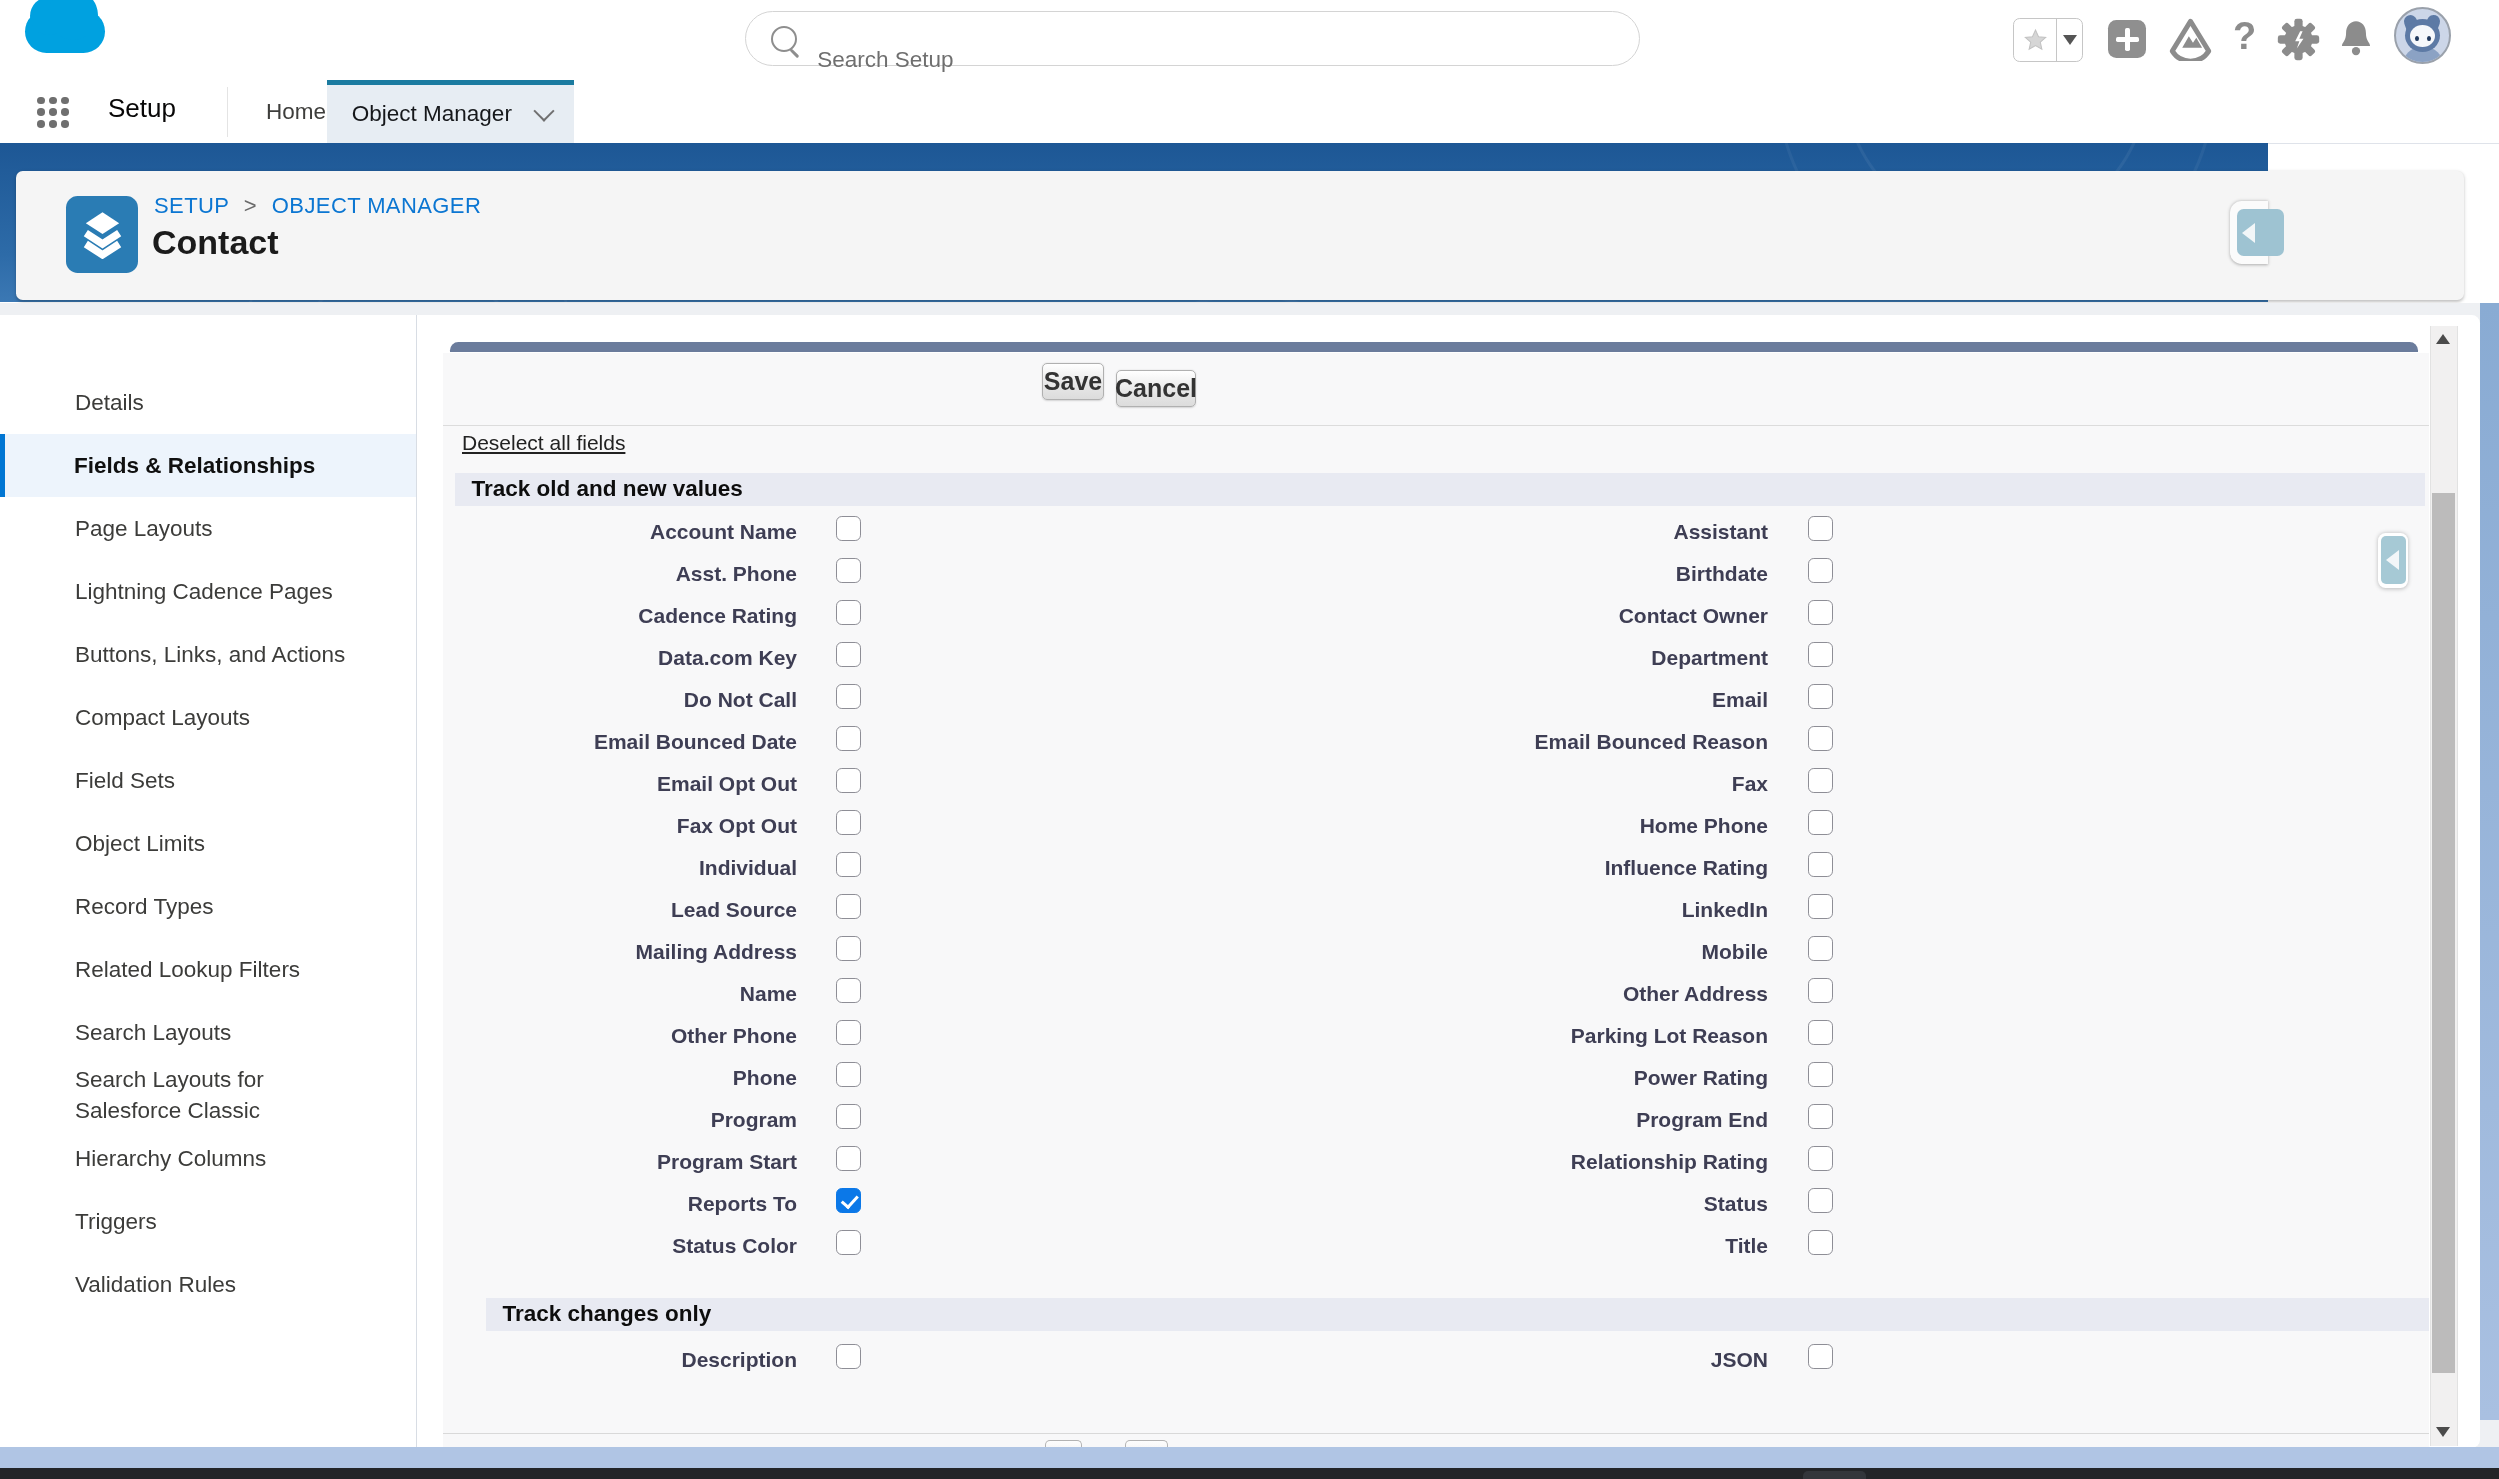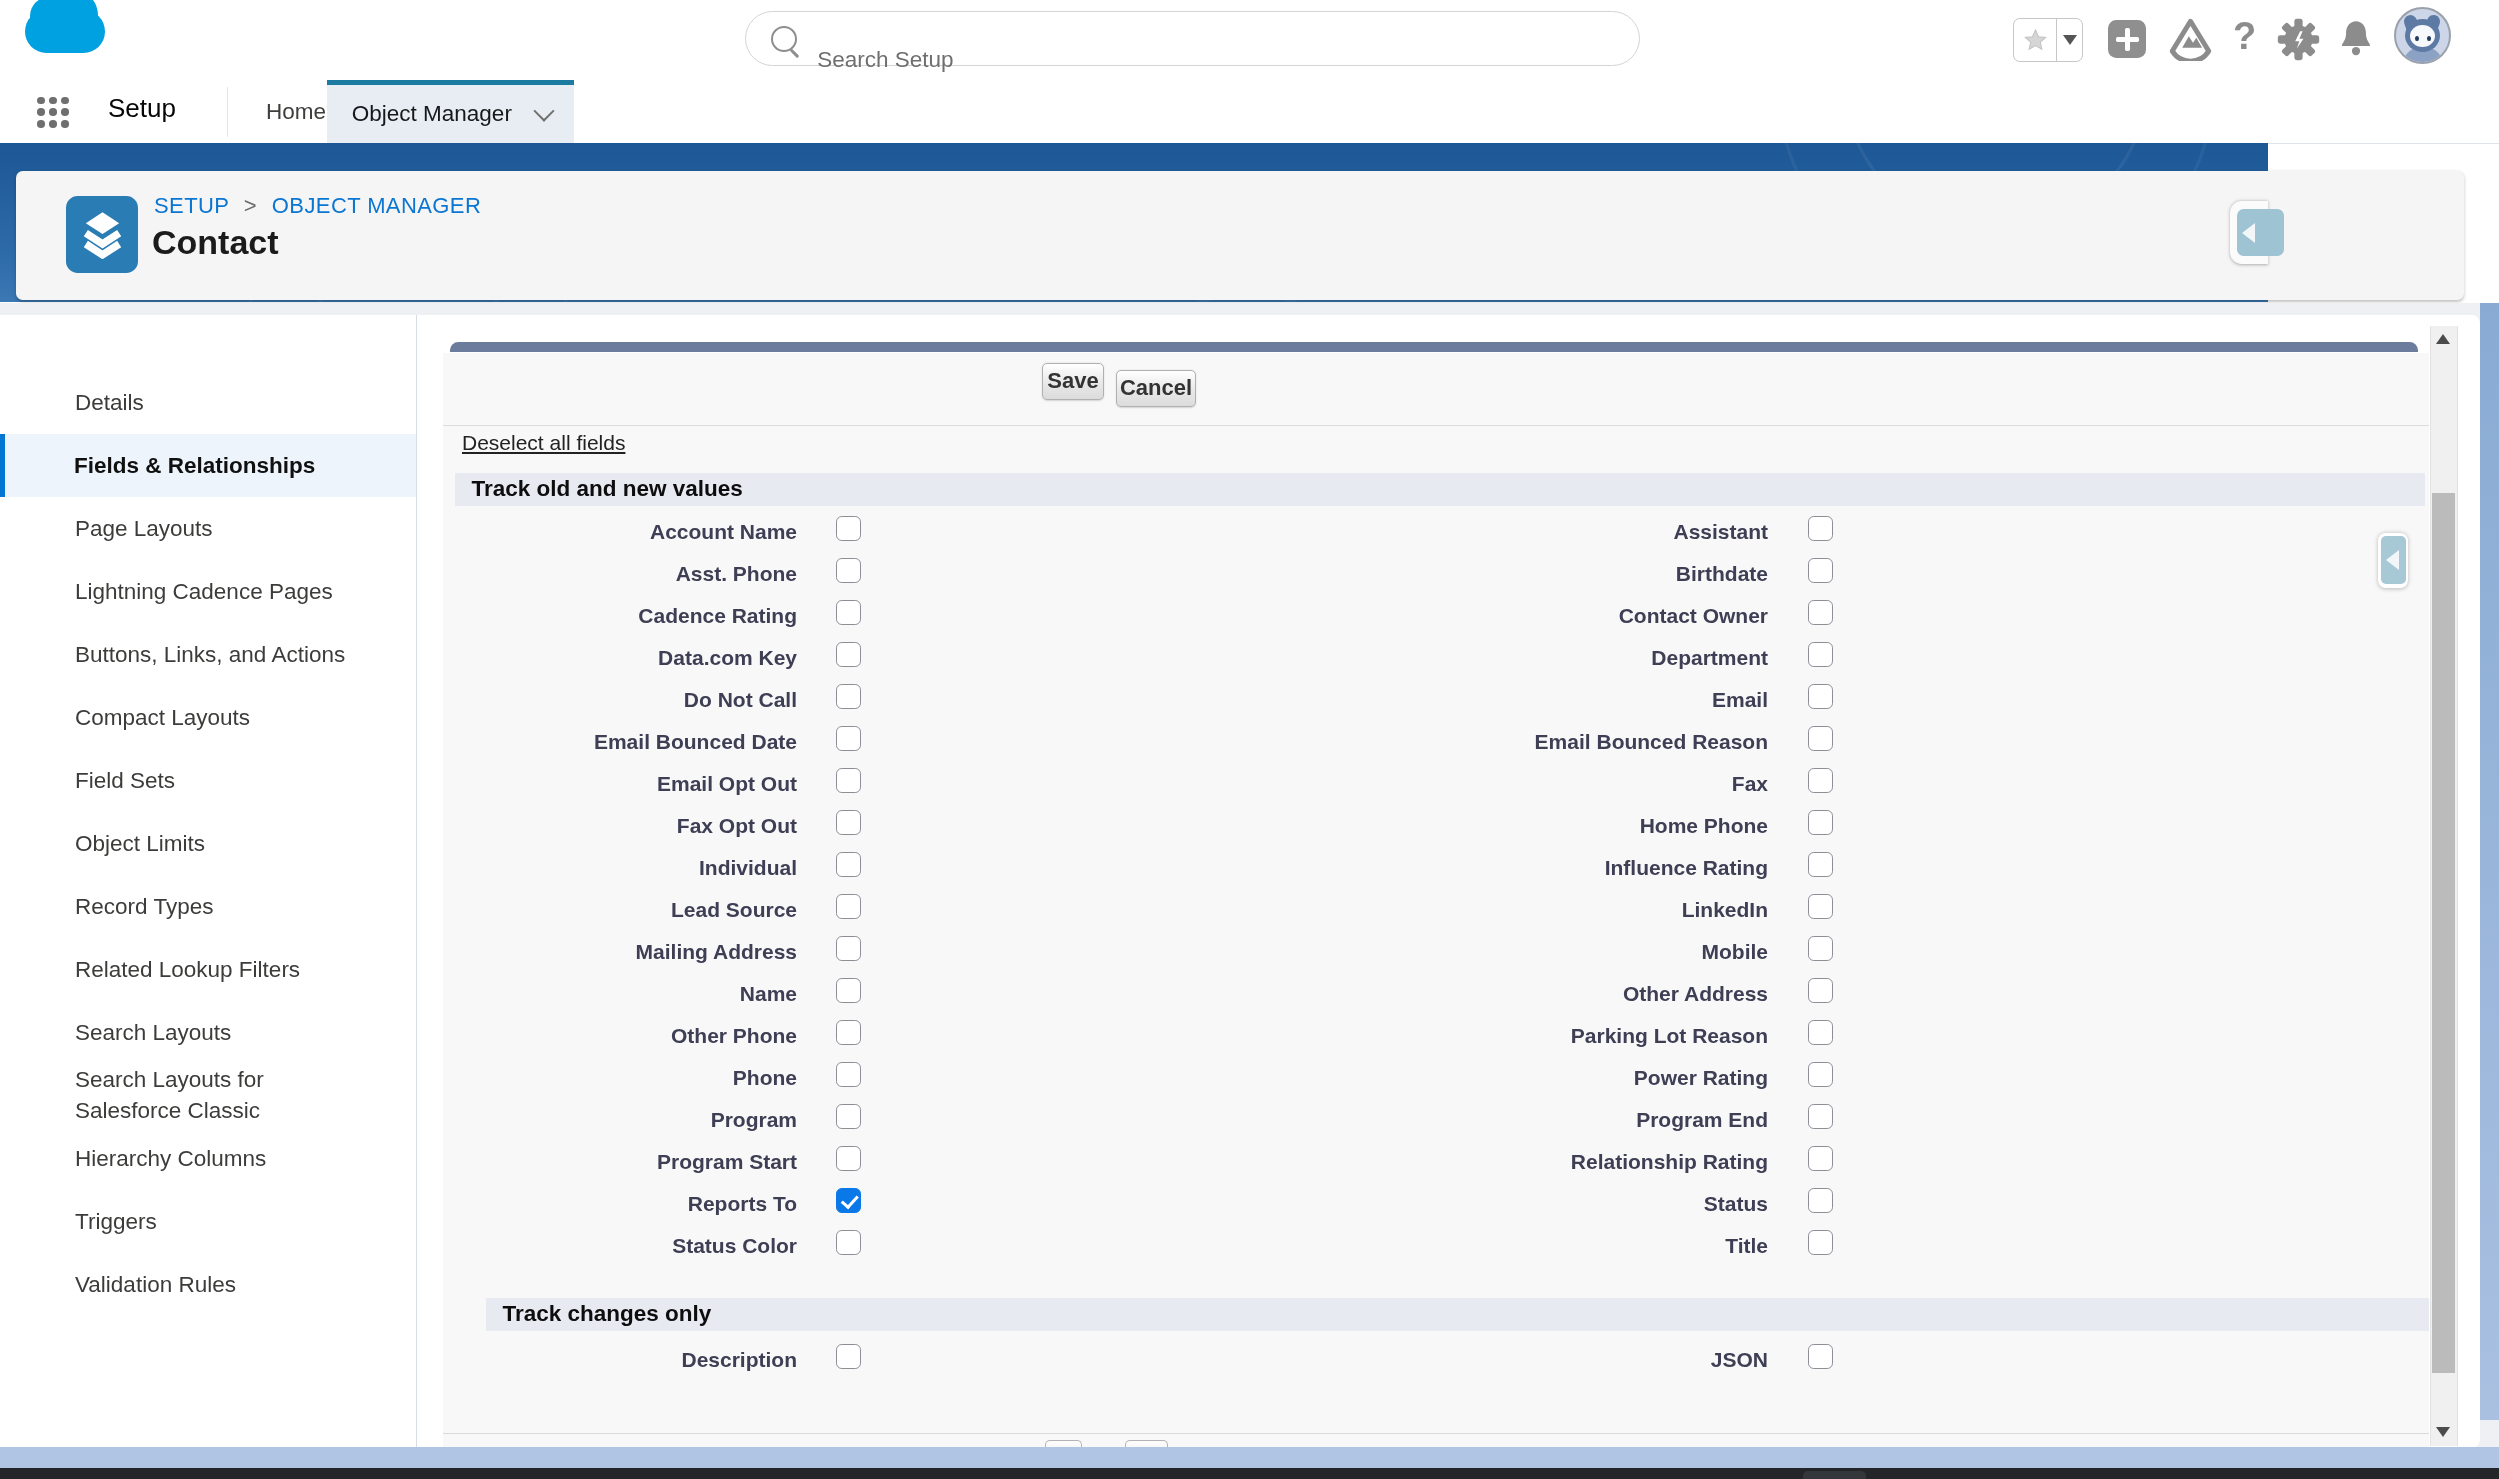--- a/index.html
+++ b/index.html
@@ -72,21 +72,21 @@
   .blue-strip{position:absolute;right:0;top:0;width:20px;height:1117px;background:linear-gradient(180deg,#89abd3,#a9c0e1);}
 
   .sidebar{position:absolute;left:0;top:11.7px;width:417px;bottom:0;background:#fff;border-right:0.8px solid #d8dde4;box-sizing:border-box;padding-top:56px;}
   .side-item{min-height:63px;display:flex;align-items:center;line-height:31px;padding-left:75px;padding-right:40px;font-size:22.5px;color:#3c3c3a;cursor:pointer;box-sizing:border-box;}
   .side-item.selected{background:#edf4fc;border-left:5.8px solid #0176d3;padding-left:69px;font-weight:bold;color:#101010;}
 
   .content-card{position:absolute;left:417px;top:11.7px;right:20px;bottom:0;background:#fff;border-radius:0 8.3px 8.3px 0;}
   .pb-topborder{position:absolute;left:33px;top:27.5px;width:1968px;height:10px;background:#6b7c9c;border-radius:8.3px 8.3px 0 0;}
   .iframe-body{position:absolute;left:26px;top:38px;width:1986px;height:1096px;background:#f8f8f9;overflow:hidden;}
 
-  .sf-btn{position:absolute;height:37px;box-sizing:border-box;border:0.8px solid #b0b0b0;border-radius:5px;background:linear-gradient(180deg,#ffffff,#e8e8e8 55%,#dcdcdc);font-size:22px;font-weight:bold;color:#333;display:flex;align-items:center;justify-content:center;box-shadow:0 0.8px 1.7px rgba(0,0,0,.15);cursor:pointer;font-family:inherit;}
+  .sf-btn{position:absolute;height:37px;box-sizing:border-box;border:0.8px solid #b0b0b0;border-radius:5px;background:linear-gradient(180deg,#ffffff,#e8e8e8 55%,#dcdcdc);font-size:25px;font-weight:bold;color:#333;display:flex;align-items:center;justify-content:center;box-shadow:0 0.8px 1.7px rgba(0,0,0,.15);cursor:pointer;font-family:inherit;}
   .hr1{position:absolute;left:0;top:72px;width:1986px;height:0.8px;background:#dcdcdc;}
   .deselect{position:absolute;left:19px;top:78px;font-size:21px;color:#222;text-decoration:underline;cursor:pointer;}
 
   .sec-header{position:absolute;left:11.7px;width:1970px;height:33px;background:#e8eaf2;display:flex;align-items:center;}
   .sec-header span{font-size:22.5px;font-weight:bold;color:#0d0d0d;margin-left:16.7px;}
 
   .rows-wrap{position:absolute;left:0;width:1986px;}
   .field-row{position:relative;height:42px;}
   .flabel{position:absolute;top:9.2px;font-size:21px;font-weight:bold;color:#3e3e54;}
   .flabel.l{left:0;width:354px;text-align:right;}

